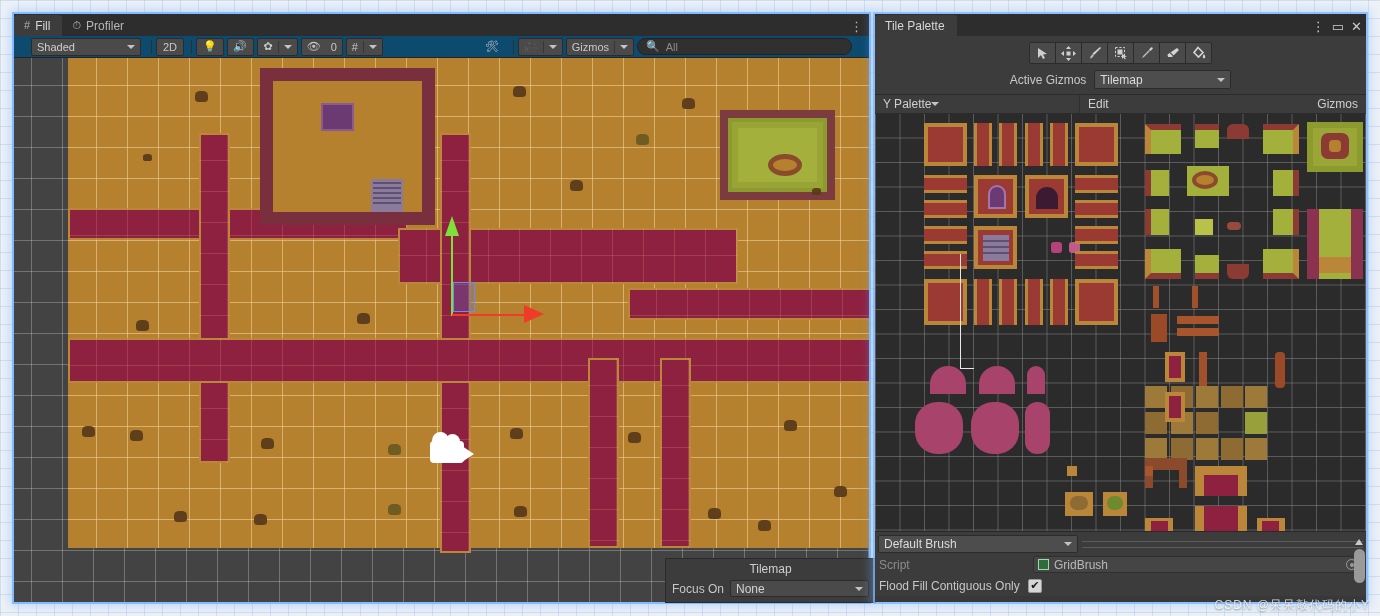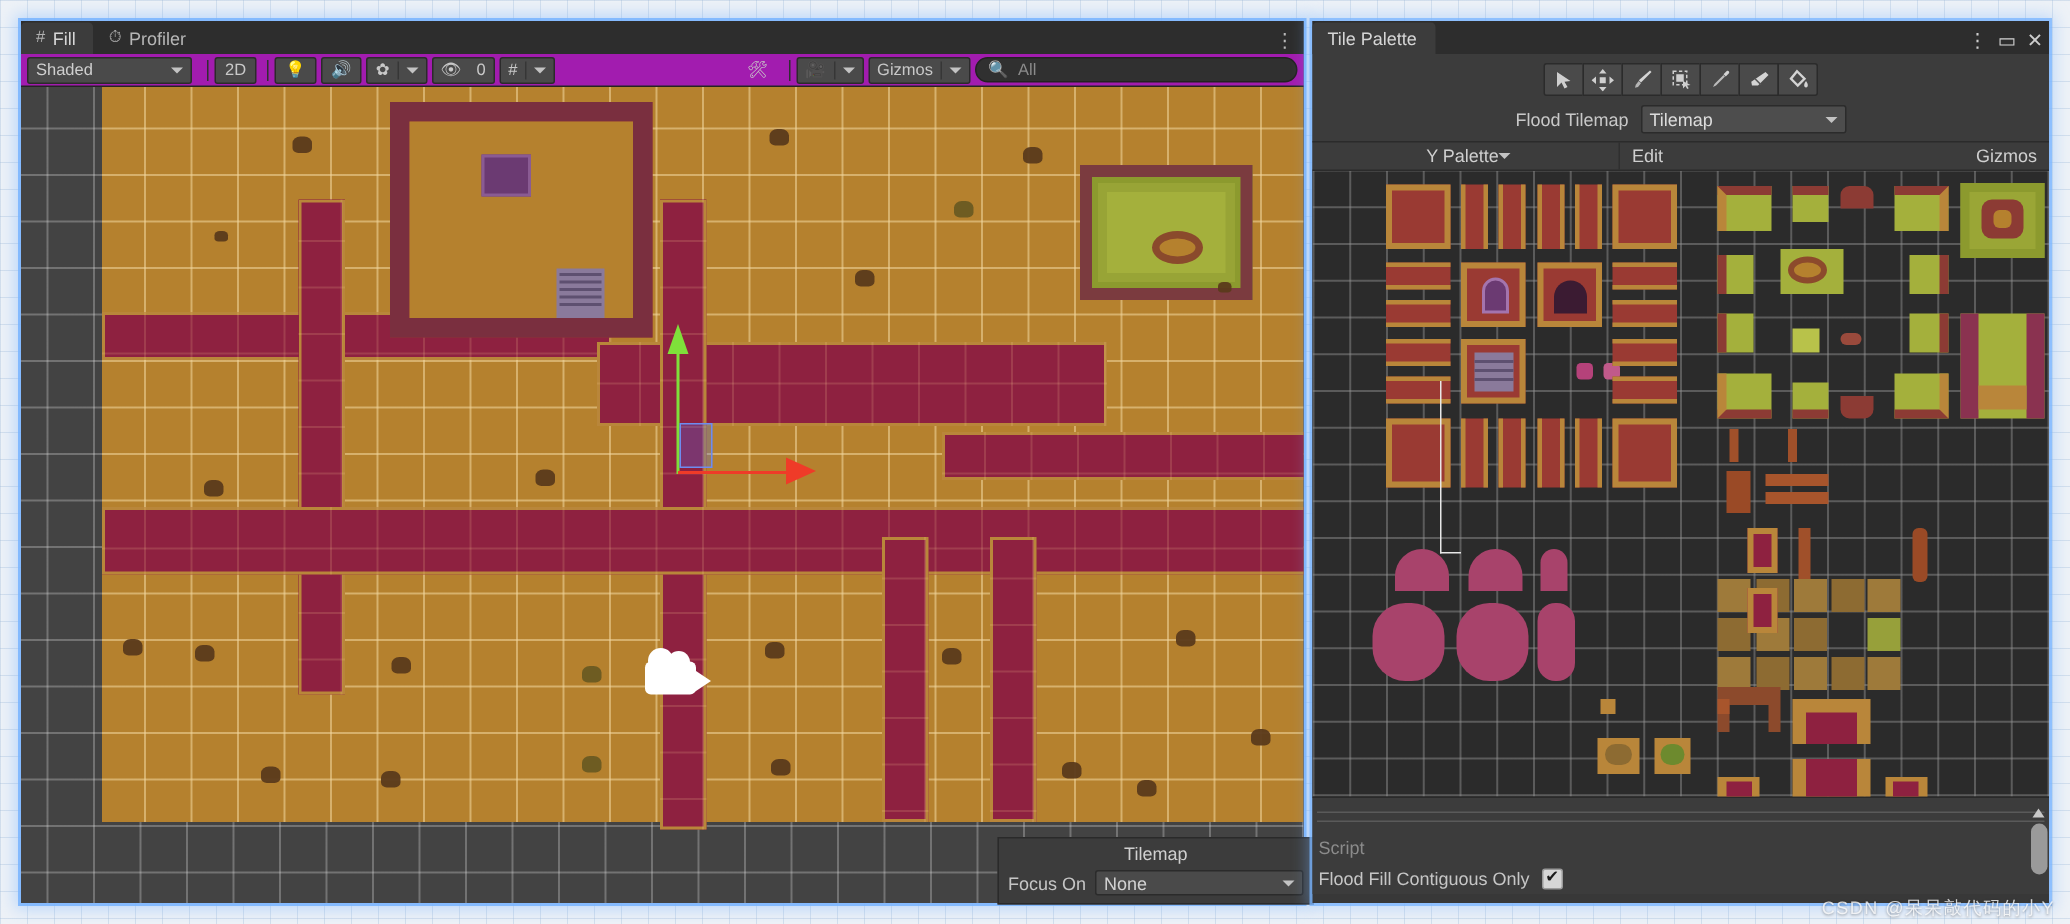--- a/index.html
+++ b/index.html
@@ -31,22 +31,22 @@
   .tabbar{ height:22px; background:#2d2d2d; display:flex; align-items:flex-end; position:relative;}
   .tab{
     height:21px; display:flex; align-items:center; gap:5px;
     padding:0 12px 0 10px; font-size:12px; color:#b6b6b6; cursor:default;
   }
   .tab.active{ background:#3c3c3c; color:#d6d6d6; border-top-left-radius:3px; border-top-right-radius:3px;}
   .tab .ico{ font-size:11px; color:#b0b0b0; line-height:1;}
   .tabbar .kebab{ position:absolute; right:6px; bottom:4px; color:#b9b9b9; font-size:13px; letter-spacing:0; line-height:10px;}
 
   .scene-toolbar{
-    height:22px; background:#a21caf; display:flex; align-items:center;
-    padding:0 4px; gap:0; border-bottom:1px solid #242424;
+    height:22px; background:#0c4a6e; display:flex; align-items:center;
+    padding:0 17px; gap:0; border-bottom:1px solid #242424;
   }
   .tb-btn{
     height:18px; display:flex; align-items:center; justify-content:center;
     padding:0 6px; color:#c8c8c8; font-size:11px; background:#4a4a4a;
     border:1px solid #2b2b2b; border-radius:2px; margin-right:3px; cursor:default;
   }
   .tb-btn.flat{ background:transparent; border-color:transparent;}
   .tb-drop{
     height:18px; min-width:110px; display:flex; align-items:center; justify-content:space-between;
     background:#4a4a4a; border:1px solid #2b2b2b; border-radius:2px;
@@ -163,21 +163,21 @@
   .active-row .lbl{ font-size:12px; color:#c8c8c8;}
   .active-drop{
     width:137px; height:19px; background:#4d4d4d; border:1px solid #2b2b2b; border-radius:2px;
     display:flex; align-items:center; justify-content:space-between; padding:0 5px; font-size:12px; color:#dcdcdc;
   }
   .pal-subbar{
     height:20px; background:#3c3c3c; border-top:1px solid #2b2b2b; border-bottom:1px solid #2b2b2b;
     display:flex; align-items:center; padding:0 4px; gap:0;
   }
   .pal-select{
-    width:200px; height:18px; display:flex; align-items:center; justify-content:center;
+    width:200px; height:18px; display:flex; align-items:center; justify-content:flex-start;
     padding:0 4px; font-size:12px; color:#cfcfcf;
   }
   .pal-edit{ padding:0 8px; font-size:12px; color:#cfcfcf; border-left:1px solid #2f2f2f; height:18px; display:flex;align-items:center;}
   .pal-gizmos{ margin-left:auto; padding-right:4px; font-size:12px; color:#cfcfcf;}
 
   .pal-canvas{
     position:relative; height:417px; background:#2b2b2b; overflow:hidden;
   }
   .pal-canvas .pgrid{
     position:absolute; inset:0;
@@ -434,21 +434,21 @@
           </svg>
       </div>
       <div class="tool">
         <svg width="14" height="14" viewBox="0 0 14 14">
             <path d="M6 1.5 L11 6.5 L6.5 11 L2 6.5 Z" fill="none" stroke="#d4d4d4" stroke-width="1.6"></path>
             <path d="M12 8 C13.6 10 13.6 12.3 12 12.3 C10.4 12.3 10.4 10 12 8 Z" fill="#d4d4d4"></path>
           </svg>
       </div>
     </div>
     <div class="active-row">
-      <div class="lbl">Flood Tilemap</div>
+      <div class="lbl">Active Gizmos</div>
       <div class="active-drop">
         <span>Tilemap</span>
         <span class="caret"></span>
       </div>
     </div>
   </div>
 
   <div class="pal-subbar">
     <div class="pal-select">
       <span>Y Palette</span>
@@ -583,24 +583,37 @@
     </div>
     <div class="tile" style="left:228px;top:378px;width:24px;height:24px;background:#b9863a;">
       <div style="position:absolute;left:4px;top:4px;width:16px;height:14px;background:#6d8a2e;border-radius:7px;"></div>
     </div>
 
     <div class="sel-box" style="left:85px;top:140px;width:14px;height:115px;border-right:none;border-top:none;"></div>
   </div>
 
   <div class="pal-bottom">
     <div class="brush-row">
+      <div class="brush-drop">
+        <span>Default Brush</span>
+        <span class="caret"></span>
+      </div>
       <div class="brush-line"></div>
     </div>
     <div class="insp-row">
       <div class="insp-label">Script</div>
+      <div class="insp-objfield">
+        <span class="left">
+          <span class="script-ico"></span>
+          <span>GridBrush</span>
+        </span>
+        <span class="dot-ico">
+            <i></i>
+          </span>
+      </div>
     </div>
     <div class="chk-row">
       <div class="chk-label">Flood Fill Contiguous Only</div>
       <div class="chk">✔</div>
     </div>
     <div class="vscroll">
       <div class="up"></div>
       <div class="thumb"></div>
     </div>
   </div>

